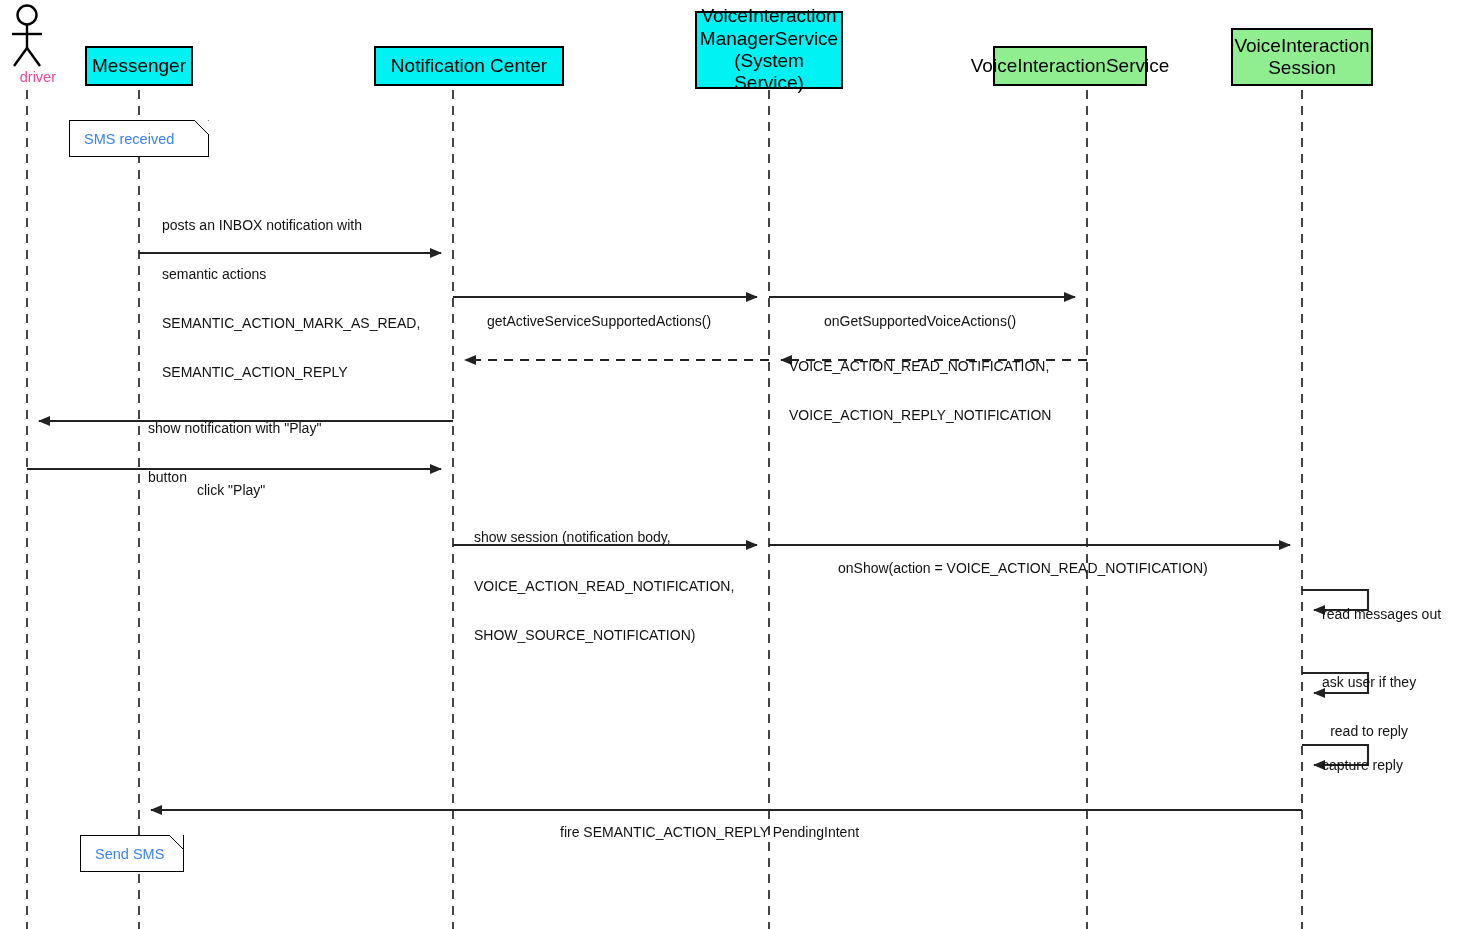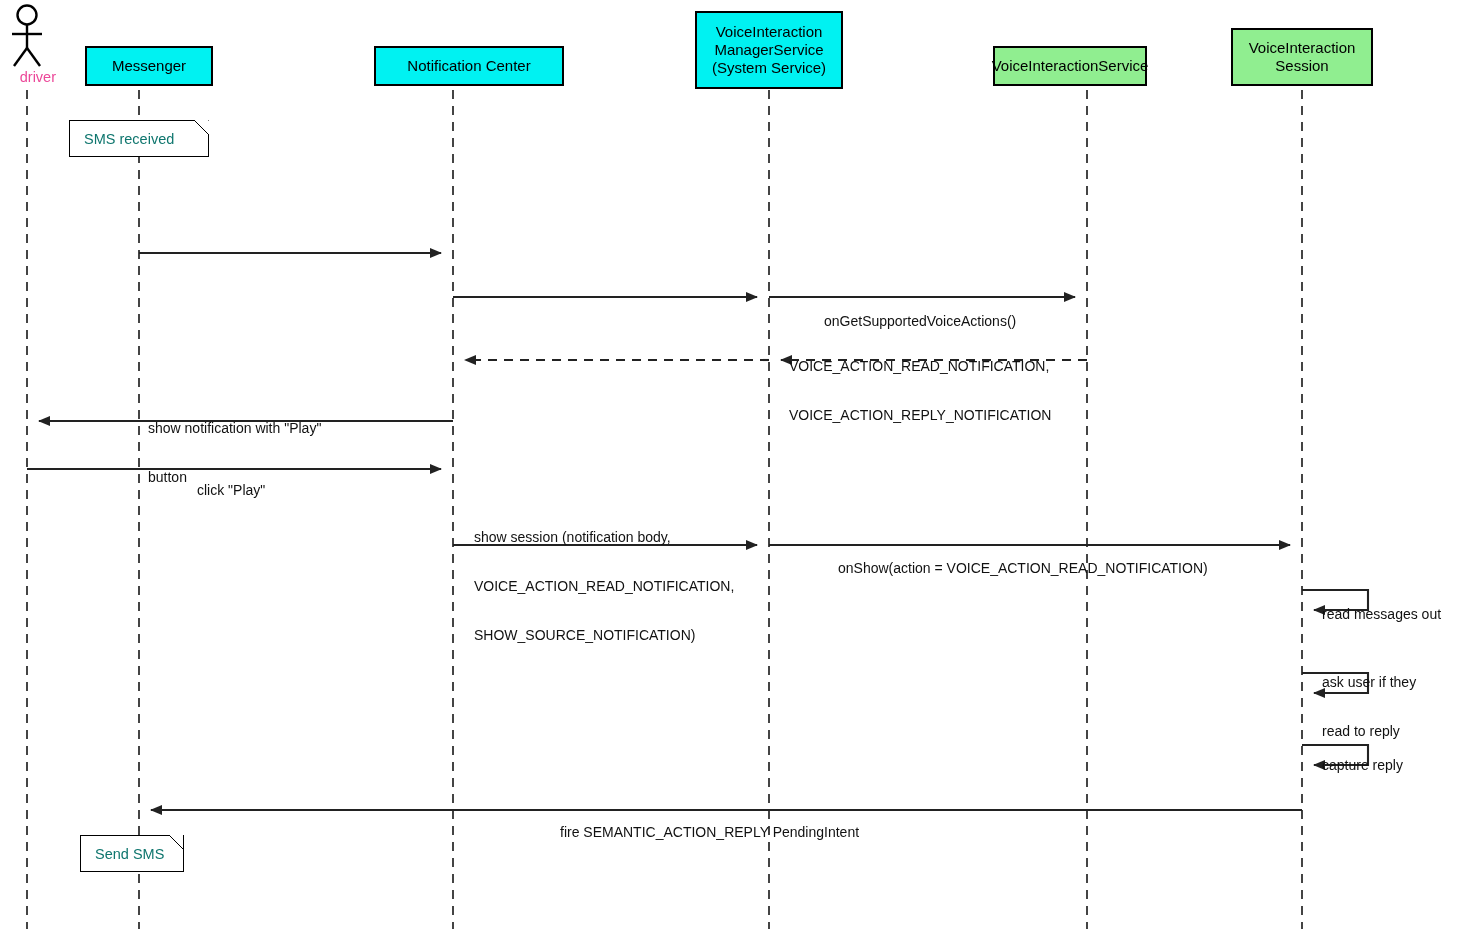--- a/index.html
+++ b/index.html
@@ -1,25 +1,25 @@
 <!DOCTYPE html>
 <html><head>
 <meta charset="utf-8">
 <style>
   html,body{margin:0;padding:0;background:#ffffff;}
   body{font-family:"Liberation Sans", sans-serif;}
   #diagram{position:relative;width:1457px;height:929px;background:#ffffff;overflow:hidden;}
   #svg-layer{position:absolute;left:0;top:0;width:1457px;height:929px;}
   .part-box{position:absolute;box-sizing:border-box;border:2px solid #000000;
             display:flex;align-items:center;justify-content:center;text-align:center;
-            font-size:15px;color:#000000;line-height:1.18;padding:2px 6px;}
+            font-size:19px;color:#000000;line-height:1.18;padding:2px 6px;}
   .part-cyan{background:#00f2f2;}
   .part-green{background:#90ee90;}
   .note{position:absolute;box-sizing:border-box;background:#ffffff;border:1px solid #000000;
-        font-size:14.5px;color:#0f766e;display:flex;align-items:center;padding-left:14px;}
+        font-size:14.5px;color:#3b82f6;display:flex;align-items:center;padding-left:14px;}
   .note-fold{position:absolute;width:0;height:0;border-style:solid;}
   .msg-label{position:absolute;font-size:14px;color:#000000;line-height:1.17;
              white-space:pre;color:#111;}
   .actor-label{position:absolute;font-size:14.5px;color:#ec4899;text-align:right;}
 </style>
 </head>
 <body>
 
 <div id="diagram">
 
@@ -72,21 +72,21 @@
       <path d="M1302,590 L1368,590 L1368,610 L1314,610" marker-end="url(#arrowFilledL)"></path>
 
       <path d="M1302,673 L1368,673 L1368,693 L1314,693" marker-end="url(#arrowFilledL)"></path>
 
       <path d="M1302,745 L1368,745 L1368,765 L1314,765" marker-end="url(#arrowFilledL)"></path>
 
       <line x1="1302" y1="810" x2="151" y2="810" marker-end="url(#arrowFilledL)"></line>
     </g>
   </svg>
 
-  <div class="part-box part-cyan" style="left:85px;top:46px;width:128px;height:40px;">
+  <div class="part-box part-cyan" style="left:85px;top:46px;width:108px;height:40px;">
     <span>Messenger</span>
   </div>
 
   <div class="part-box part-cyan" style="left:374px;top:46px;width:190px;height:40px;">
     <span>Notification Center</span>
   </div>
 
   <div class="part-box part-cyan" style="left:695px;top:11px;width:148px;height:78px;flex-direction:column;">
     <span>VoiceInteraction</span>
     <span>ManagerService</span>
@@ -115,21 +115,30 @@
   </div>
 
   <div class="note" style="left:80px;top:835px;width:104px;height:37px;">
     <span>Send SMS</span>
     <svg style="position:absolute;right:-1px;top:-1px;width:15px;height:15px;">
       <path d="M0,0 L14,14 L14,0 z" fill="#ffffff" stroke="none"></path>
       <path d="M0,0 L14,14" stroke="#000000" stroke-width="1" fill="none"></path>
     </svg>
   </div>
 
+  <div class="msg-label" style="left:162px;top:184px;">
+    <div>posts an INBOX notification with</div>
+    <div>semantic actions</div>
+    <div>SEMANTIC_ACTION_MARK_AS_READ,</div>
+    <div>SEMANTIC_ACTION_REPLY</div>
+  </div>
 
+  <div class="msg-label" style="left:487px;top:280px;">
+    <div>getActiveServiceSupportedActions()</div>
+  </div>
 
   <div class="msg-label" style="left:824px;top:280px;">
     <div>onGetSupportedVoiceActions()</div>
   </div>
 
   <div class="msg-label" style="left:789px;top:325px;">
     <div>VOICE_ACTION_READ_NOTIFICATION,</div>
     <div>VOICE_ACTION_REPLY_NOTIFICATION</div>
   </div>
 
@@ -149,21 +158,21 @@
   </div>
 
   <div class="msg-label" style="left:838px;top:527px;">
     <div>onShow(action = VOICE_ACTION_READ_NOTIFICATION)</div>
   </div>
 
   <div class="msg-label" style="left:1322px;top:573px;">
     <div>read messages out</div>
   </div>
 
-  <div class="msg-label" style="left:1322px;top:641px;">
+  <div class="msg-label" style="left:1322px;top:641px;text-align:center;">
     <div>ask user if they</div>
     <div>read to reply</div>
   </div>
 
   <div class="msg-label" style="left:1322px;top:724px;">
     <div>capture reply</div>
   </div>
 
   <div class="msg-label" style="left:560px;top:791px;">
     <div>fire SEMANTIC_ACTION_REPLY PendingIntent</div>

